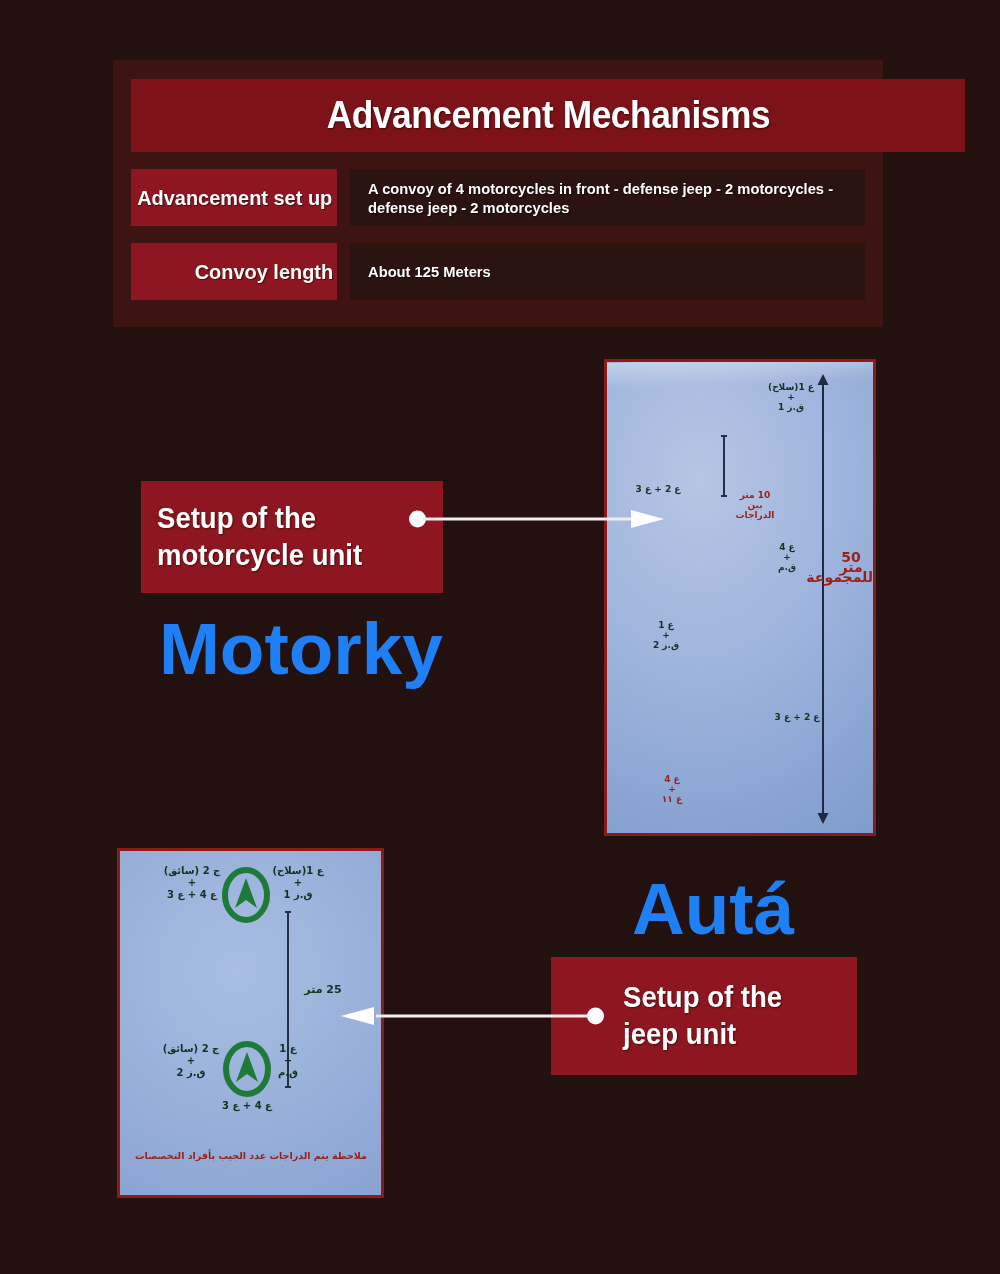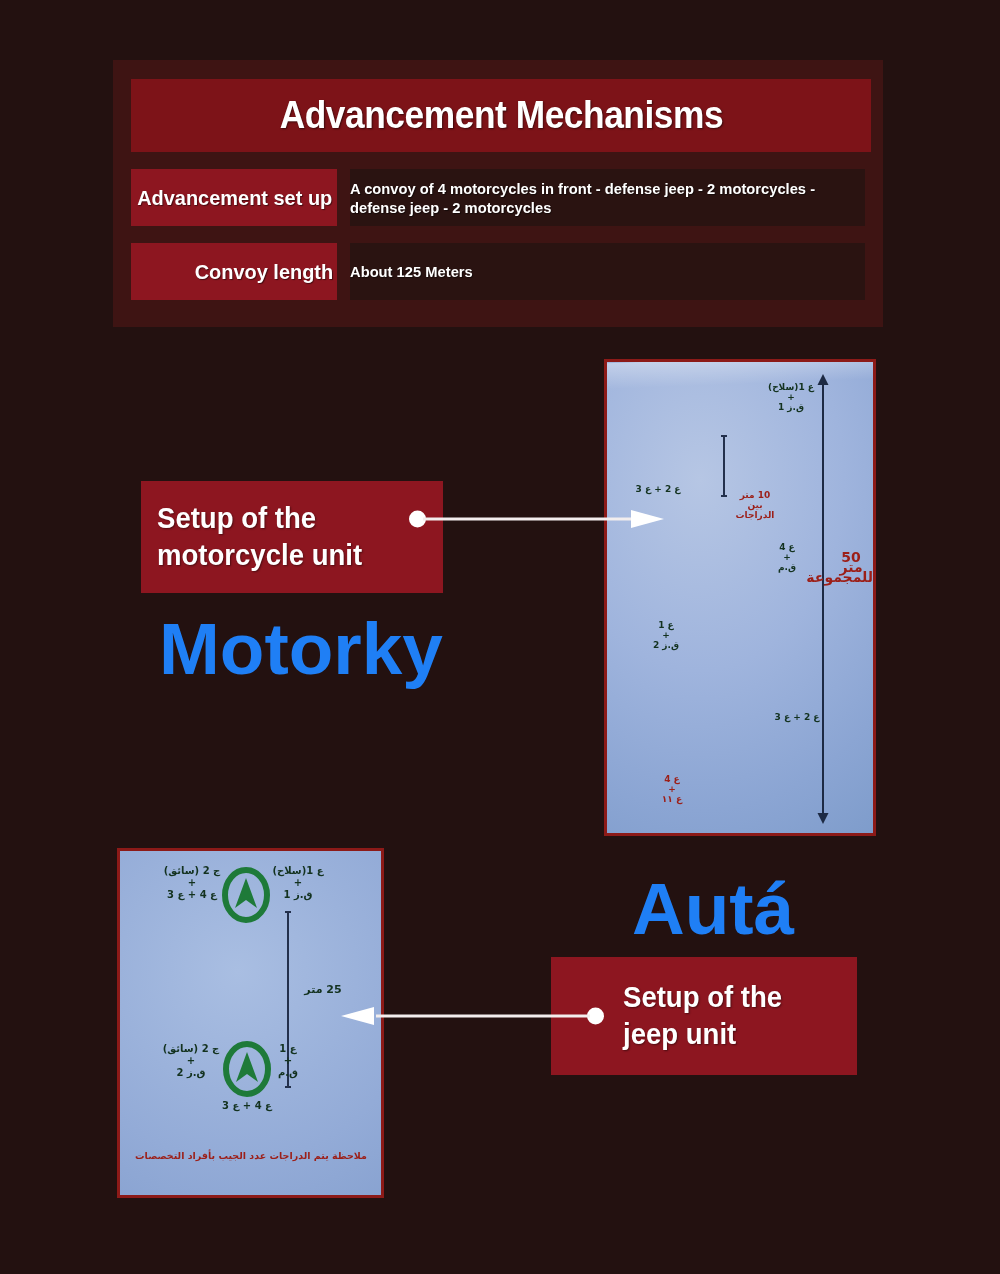--- a/index.html
+++ b/index.html
@@ -13,21 +13,21 @@
   }
 
   
   #info-panel{
     position:absolute;left:113px;top:60px;width:770px;height:267px;
     background:#3e1413;
     box-sizing:border-box;
     padding:16px;
   }
   #info-title-bar{
-    position:absolute;left:131px;top:79px;width:740px;height:73px;
+    position:absolute;left:131px;top:79px;width:834px;height:73px;
     background:#7d1318;
     display:flex;align-items:center;justify-content:center;
   }
   #info-title-bar .title-text{
     color:#ffffff;
     font-size:38px;
     font-weight:bold;
     letter-spacing:-0.5px;
     font-family:"Liberation Sans", sans-serif;
     text-shadow:1px 1px 2px rgba(0,0,0,.55);
@@ -44,21 +44,21 @@
   }
   .info-row .label-cell span{
     color:#ffffff;font-weight:bold;font-size:21px;line-height:22px;
     transform:scaleX(0.95);
     text-shadow:1px 1px 1px rgba(0,0,0,.5);
   }
   .info-row .value-cell{
     position:absolute;left:219px;top:0;width:515px;height:57px;
     background:#2a1311;
     display:flex;align-items:center;
-    padding-left:0;box-sizing:border-box;
+    padding-left:18px;box-sizing:border-box;
   }
   .info-row .value-cell span{
     color:#ffffff;font-weight:bold;font-size:15.5px;line-height:19px;
     transform:scaleX(0.95);transform-origin:left center;
     text-shadow:1px 1px 1px rgba(0,0,0,.5);
   }
   #row-setup{top:169px;}
   #row-length{top:243px;}
 
   

